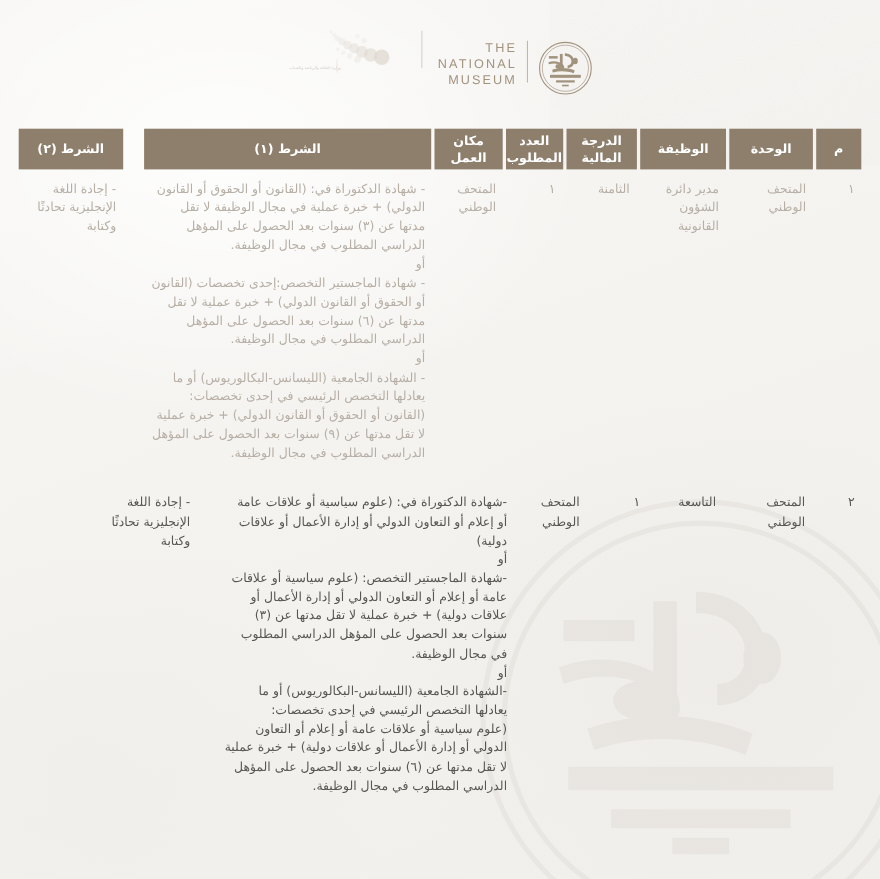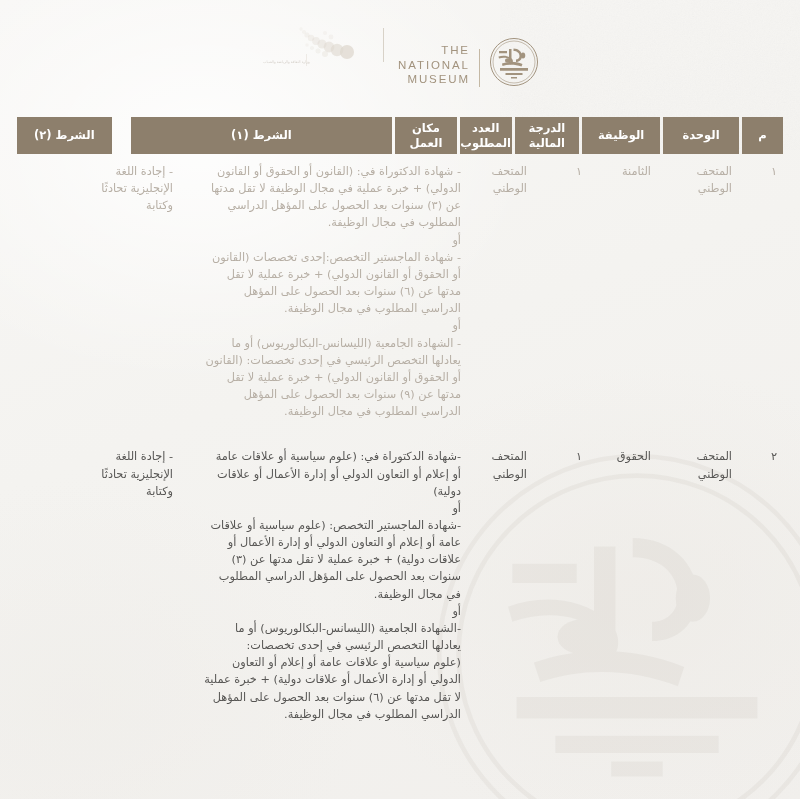--- a/index.html
+++ b/index.html
@@ -74,21 +74,21 @@
     line-height: 1.5;
     white-space: nowrap;
   }
   .logo-divider-thin {
     width: 1px;
     height: 34px;
     background: #d8d2c8;
   }
   .logo-right {
     display: flex;
-    align-items: flex-end;
+    align-items: flex-start;
     gap: 9px;
     margin-top: 34px;
   }
   .nm-words {
     text-align: right;
     color: #a2937e;
     font-family: "Liberation Sans", sans-serif;
     font-size: 11.5px;
     letter-spacing: 1.9px;
     line-height: 1.28;
@@ -260,37 +260,40 @@
     <div class="th c-cond1">الشرط
 (١)</div>
     <div class="th c-cond2">الشرط
 (٢)</div>
   </div>
 
   <div class="table-row row-faded">
     <div class="td c-no">١</div>
     <div class="td c-unit">المتحف
 الوطني</div>
+    <div class="td c-job">مدير دائرة
+الشؤون
+القانونية</div>
     <div class="td c-grade">الثامنة</div>
     <div class="td c-count">١</div>
     <div class="td c-place">المتحف
 الوطني</div>
     <div class="td cond c-cond1">- شهادة الدكتوراة في: (القانون أو الحقوق أو القانون الدولي) + خبرة عملية في مجال الوظيفة لا تقل مدتها عن (٣) سنوات بعد الحصول على المؤهل الدراسي المطلوب في مجال الوظيفة.
 أو
 - شهادة الماجستير التخصص:إحدى تخصصات (القانون أو الحقوق أو القانون الدولي) + خبرة عملية لا تقل مدتها عن (٦) سنوات بعد الحصول على المؤهل الدراسي المطلوب في مجال الوظيفة.
 أو
 - الشهادة الجامعية (الليسانس-البكالوريوس) أو ما يعادلها التخصص الرئيسي في إحدى تخصصات: (القانون أو الحقوق أو القانون الدولي) + خبرة عملية لا تقل مدتها عن (٩) سنوات بعد الحصول على المؤهل الدراسي المطلوب في مجال الوظيفة.</div>
     <div class="td cond c-cond2">- إجادة اللغة الإنجليزية تحادثًا وكتابة</div>
   </div>
 
   <div class="table-row row-dark" style="padding-top:28px;">
     <div class="td c-no">٢</div>
     <div class="td c-unit">المتحف
 الوطني</div>
-    <div class="td c-grade">الحقوق</div>
+    <div class="td c-grade">التاسعة</div>
     <div class="td c-count">١</div>
     <div class="td c-place">المتحف
 الوطني</div>
     <div class="td cond c-cond1">-شهادة الدكتوراة في: (علوم سياسية أو علاقات عامة أو إعلام أو التعاون الدولي أو إدارة الأعمال أو علاقات دولية)
 أو
 -شهادة الماجستير التخصص: (علوم سياسية أو علاقات عامة أو إعلام أو التعاون الدولي أو إدارة الأعمال أو علاقات دولية) + خبرة عملية لا تقل مدتها عن (٣) سنوات بعد الحصول على المؤهل الدراسي المطلوب في مجال الوظيفة.
 أو
 -الشهادة الجامعية (الليسانس-البكالوريوس) أو ما يعادلها التخصص الرئيسي في إحدى تخصصات:
 (علوم سياسية أو علاقات عامة أو إعلام أو التعاون الدولي أو إدارة الأعمال أو علاقات دولية) + خبرة عملية لا تقل مدتها عن (٦) سنوات بعد الحصول على المؤهل الدراسي المطلوب في مجال الوظيفة.</div>
     <div class="td cond c-cond2">- إجادة اللغة الإنجليزية تحادثًا وكتابة</div>

